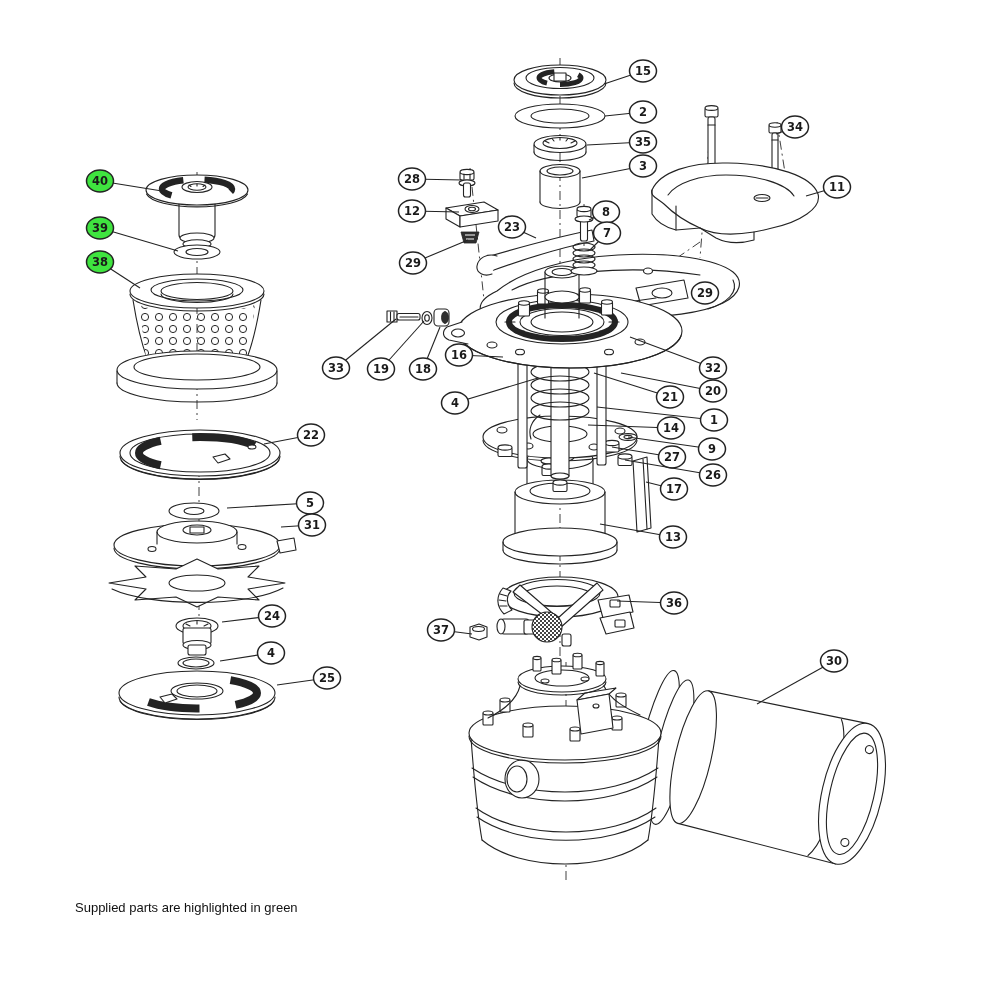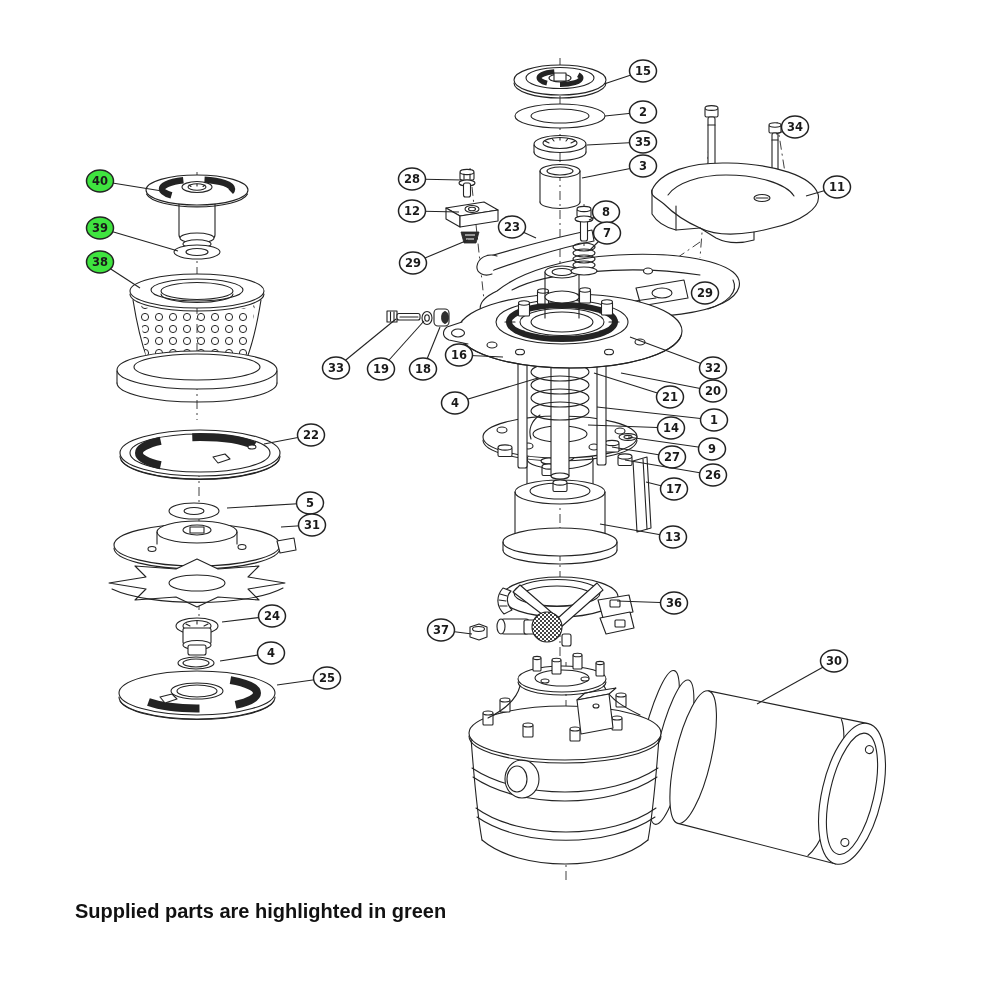--- a/index.html
+++ b/index.html
@@ -4,21 +4,21 @@
 <style>
   html,body{margin:0;padding:0;background:#fff;}
   #stage{position:relative;width:1000px;height:1000px;background:#fff;overflow:hidden;
          font-family:"Liberation Sans",sans-serif;}
   svg{position:absolute;left:0;top:0;}
   .s{stroke:#232323;stroke-width:1.1;fill:none;stroke-linecap:round;stroke-linejoin:round;}
   .f{fill:#fff;}
   .b{stroke:#232323;fill:none;}
   .dd{stroke:#2a2a2a;stroke-width:.9;fill:none;stroke-dasharray:9 4 2 4;}
   .dk{fill:#2f2f2f;stroke:#232323;stroke-width:.8;}
-  #note{position:absolute;left:75px;top:900px;font-size:20px;font-weight:bold;color:#111;}
+  #note{position:absolute;left:75px;top:900px;font-size:13px;font-weight:normal;color:#111;}
 </style>
 </head>
 <body>
 
 <div id="stage">
 <svg width="1000" height="1000" viewBox="0 0 1000 1000">
   <defs>
     <pattern id="dots" width="14" height="12" patternUnits="userSpaceOnUse">
       <circle cx="5" cy="5" r="3.6" fill="#fff" stroke="#232323" stroke-width="1"></circle>
     </pattern>

